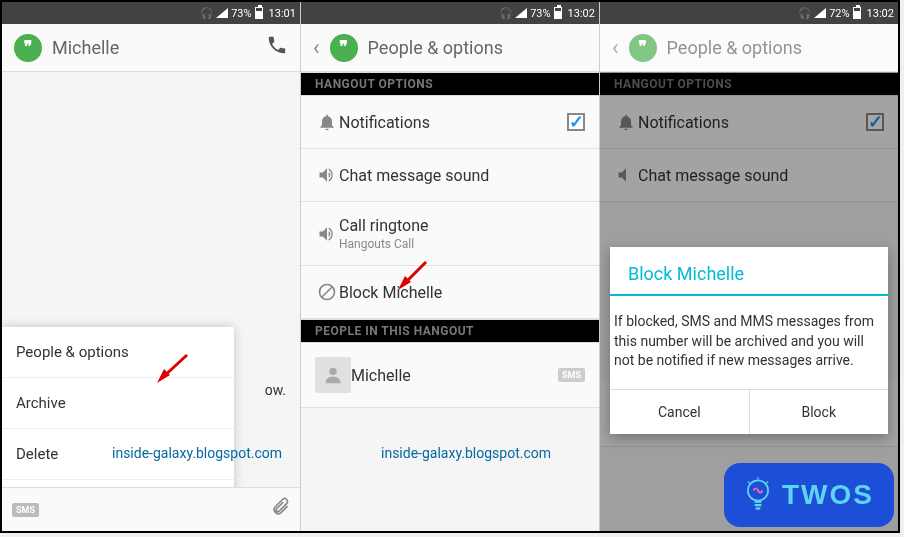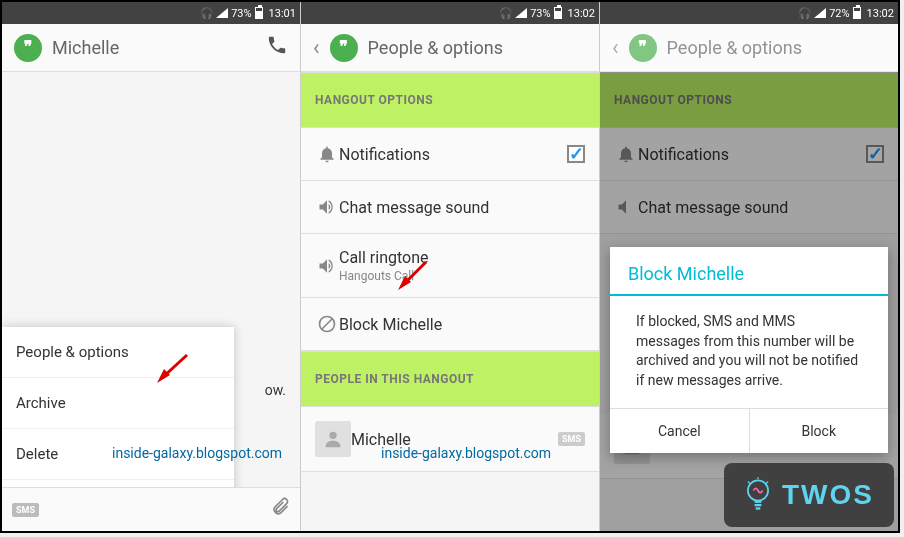--- a/index.html
+++ b/index.html
@@ -19,21 +19,21 @@
     
     .app-header { height: 48px; background: #fafafa; border-bottom: 1px solid #ddd; display: flex; align-items: center; padding: 0 12px; gap: 10px; }
     .hangouts-logo { width: 28px; height: 28px; background: #4CAF50; border-radius: 50%; position: relative; }
     .hangouts-logo::before { content: '❞'; color: #fff; position: absolute; top: 50%; left: 50%; transform: translate(-50%, -60%); font-size: 16px; font-weight: bold; }
     .back-arrow { font-size: 22px; color: #888; cursor: pointer; }
     .header-title { flex: 1; font-size: 18px; color: #666; }
     .phone-icon { font-size: 22px; color: #555; }
     
     
     .content { flex: 1; background: #f5f5f5; position: relative; }
-    .section-header { background: #bef264; color: #777; font-size: 12px; font-weight: bold; padding: 20px 14px; border-top: 1px solid #ddd; border-bottom: 1px solid #ddd; letter-spacing: 0.5px; }
+    .section-header { background: #000000; color: #777; font-size: 12px; font-weight: bold; padding: 4px 14px; border-top: 1px solid #ddd; border-bottom: 1px solid #ddd; letter-spacing: 0.5px; }
     .list-item { background: #fafafa; border-bottom: 1px solid #e0e0e0; padding: 14px 14px; display: flex; align-items: center; }
     .list-icon { width: 24px; height: 24px; color: #888; display: flex; align-items: center; justify-content: center; font-size: 18px; }
     .list-text { flex: 1; }
     .list-title { font-size: 16px; color: #333; }
     .list-sub { font-size: 12px; color: #888; margin-top: 2px; }
     .checkbox { width: 18px; height: 18px; border: 2px solid #888; background: #fff; position: relative; }
     .checkbox.checked::after { content: '✓'; color: #2196F3; position: absolute; top: -4px; left: 0px; font-size: 18px; font-weight: bold; }
     
     .avatar { width: 36px; height: 36px; background: #e0e0e0; border-radius: 2px; display: flex; align-items: center; justify-content: center; color: #aaa; font-size: 22px; }
     .sms-badge { background: #ccc; color: #fff; font-size: 9px; padding: 2px 4px; border-radius: 2px; font-weight: bold; }
@@ -45,30 +45,30 @@
     .clip { margin-left: auto; font-size: 20px; color: #888; }
     
     .avatar-side { position: absolute; left: 6px; width: 32px; height: 32px; background: #e0e0e0; border-radius: 2px; display: flex; align-items: center; justify-content: center; color: #aaa; font-size: 20px; }
     .arrow-svg { position: absolute; pointer-events: none; }
     
     
     .dim-overlay { position: absolute; inset: 0; background: rgba(0,0,0,0.35); }
     .dialog { position: absolute; left: 10px; right: 10px; top: 175px; background: #fff; box-shadow: 0 4px 12px rgba(0,0,0,0.3); }
     .dialog-title { color: #00BCD4; font-size: 18px; padding: 16px 18px 10px; }
     .dialog-divider { height: 2px; background: #00BCD4; margin: 0 0 2px; }
-    .dialog-body { padding: 14px 26px 18px; font-size: 14px; color: #333; line-height: 1.4; }
+    .dialog-body { padding: 14px 4px 18px; font-size: 14px; color: #333; line-height: 1.4; }
     .dialog-buttons { display: flex; border-top: 1px solid #ddd; }
     .dialog-btn { flex: 1; text-align: center; padding: 14px 0; font-size: 14px; color: #333; }
     .dialog-btn:first-child { border-right: 1px solid #ddd; }
     
     
     .watermark { position: absolute; color: #0369a1; font-size: 14px; bottom: 70px; }
     
     
-    .twos-badge { position: absolute; bottom: 10px; right: 10px; background: #404040; color: #5dd5f0; padding: 14px 20px; font-size: 28px; font-weight: bold; letter-spacing: 2px; display: flex; align-items: center; gap: 10px; border-radius: 8px; font-family: Arial, sans-serif; }
+    .twos-badge { position: absolute; bottom: 10px; right: 10px; background: #1d4ed8; color: #5dd5f0; padding: 14px 20px; font-size: 28px; font-weight: bold; letter-spacing: 2px; display: flex; align-items: center; gap: 10px; border-radius: 16px; font-family: Arial, sans-serif; }
     .bulb { width: 28px; height: 36px; position: relative; }
     .bulb svg { width: 100%; height: 100%; }
     
     .phone.dimmed .content > *:not(.dim-overlay):not(.dialog) { position: relative; }
     .phone.dimmed .app-header { opacity: 0.7; }
   </style>
 </head>
 <body>
 
 <div class="container">

